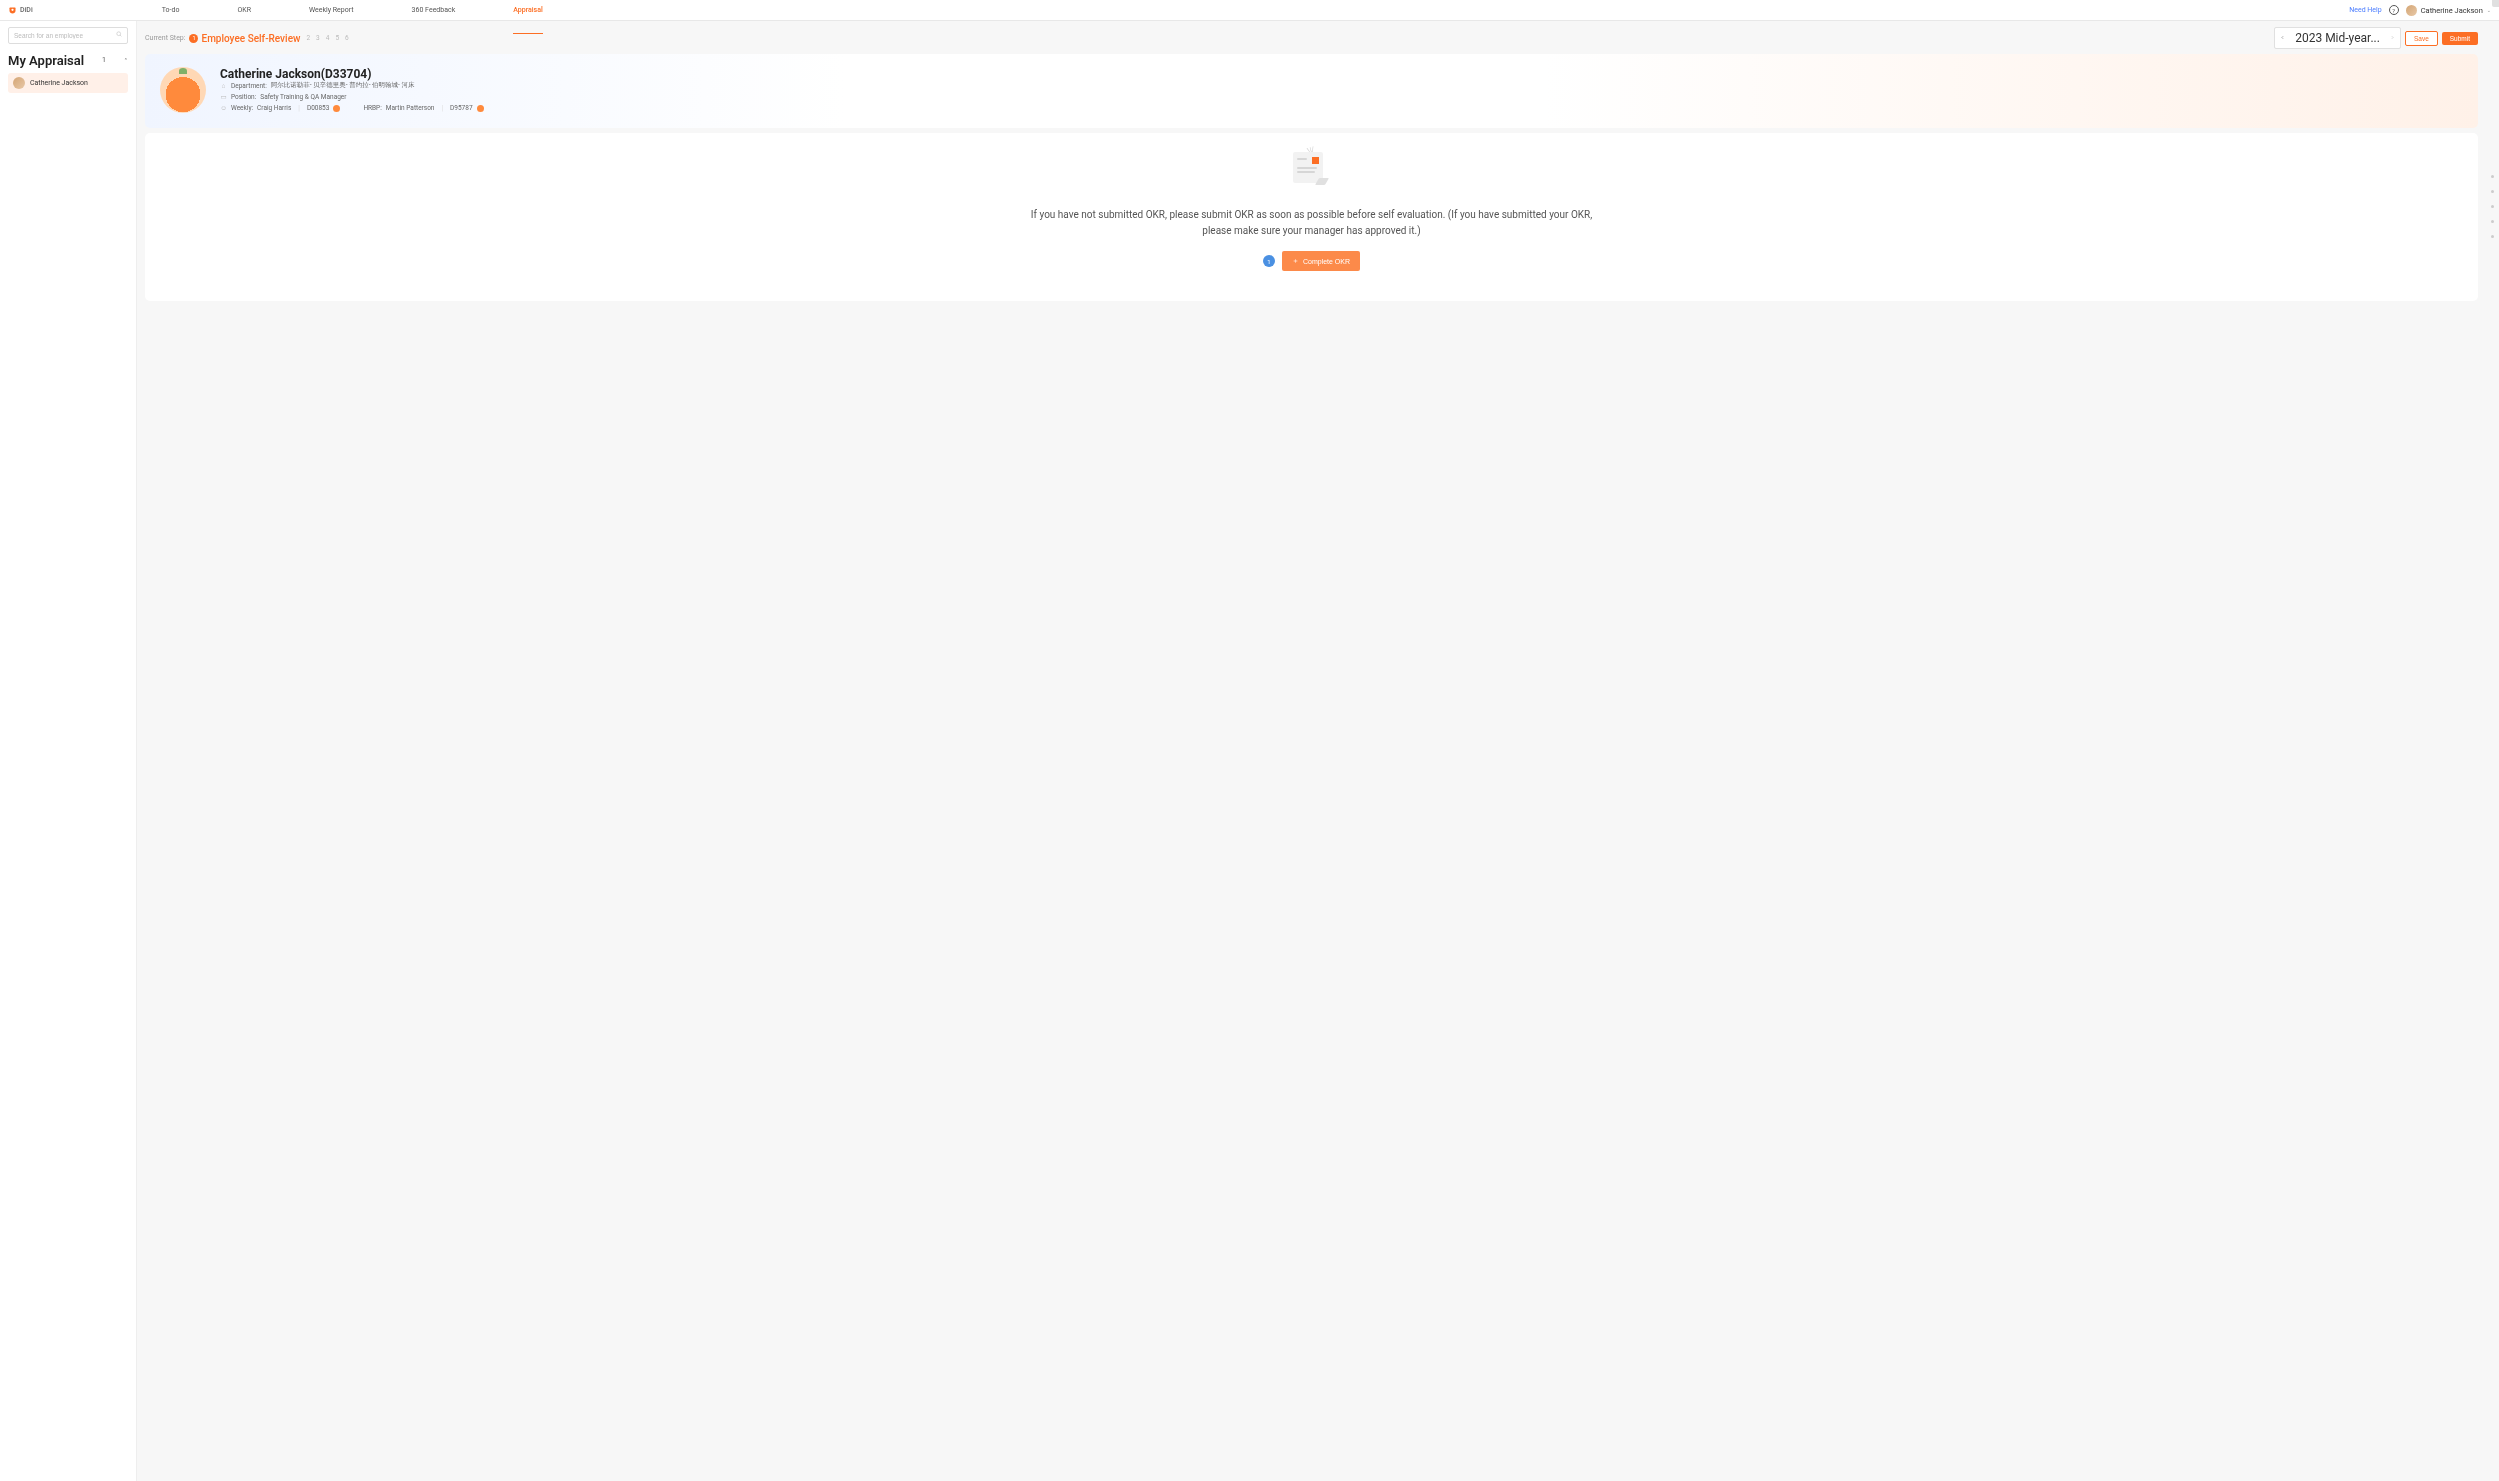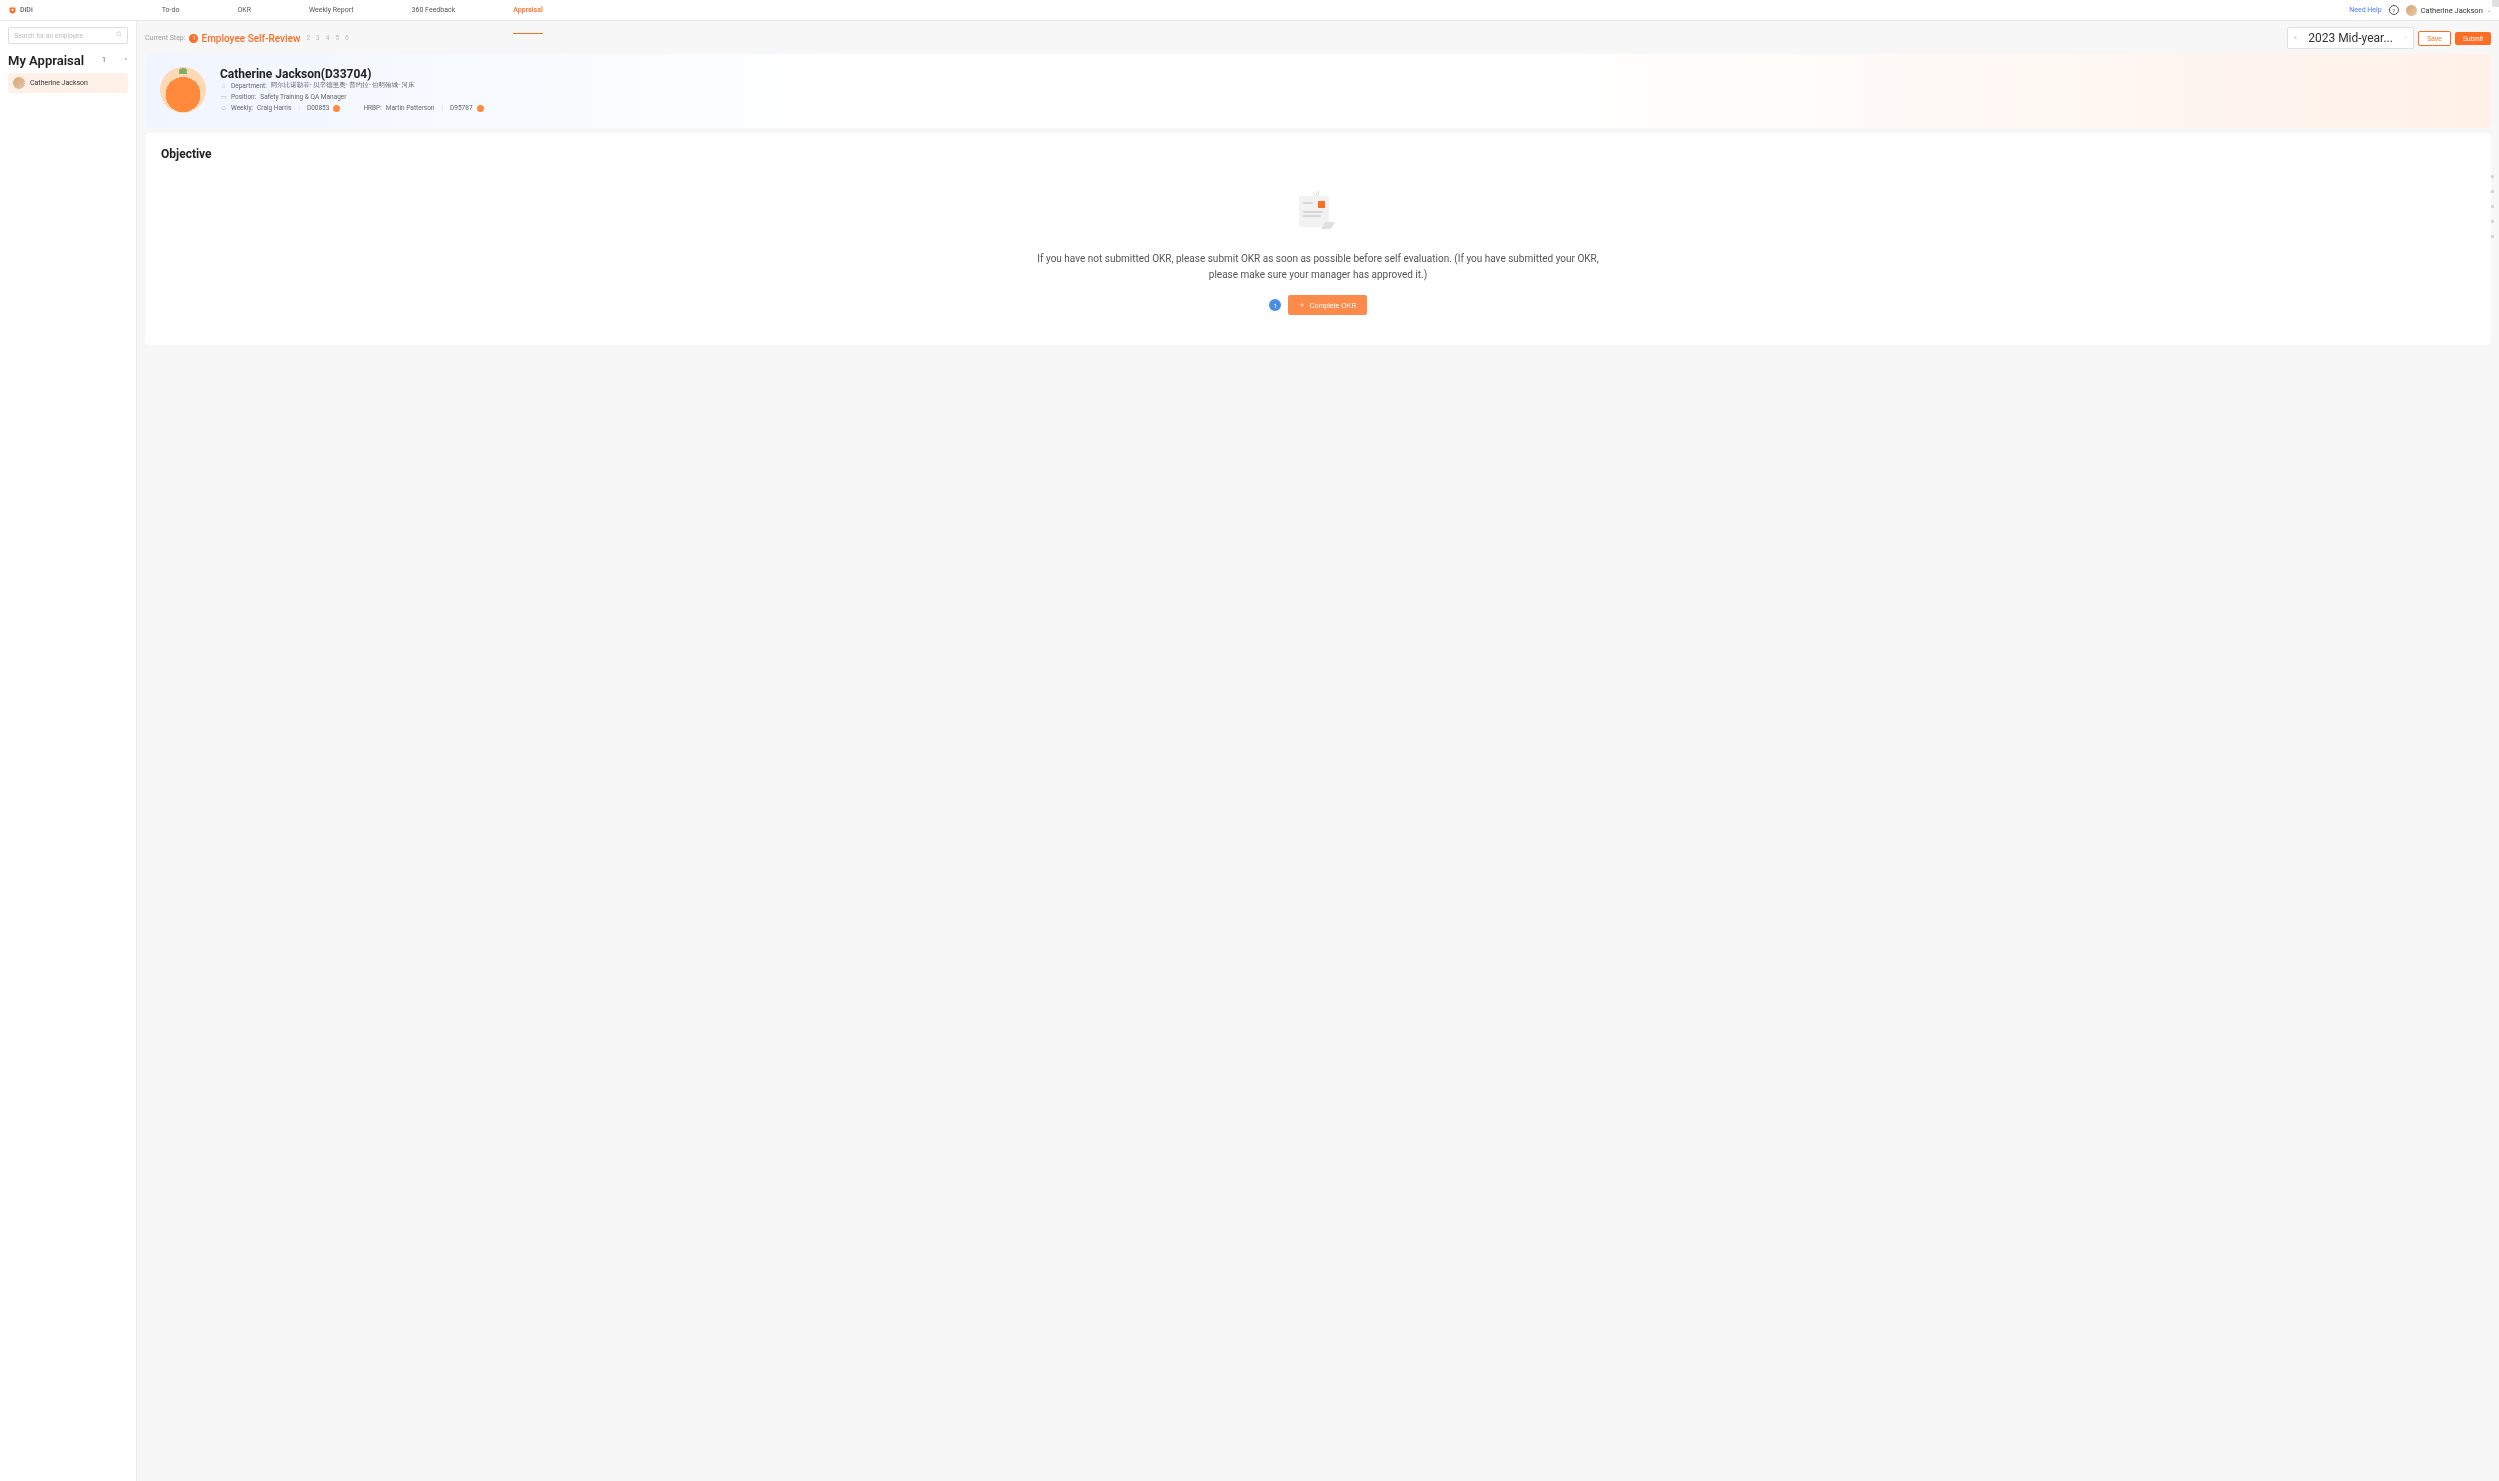--- a/index.html
+++ b/index.html
@@ -35,21 +35,21 @@
 .section-header { display: flex; align-items: center; justify-content: space-between; margin-bottom: 5px; cursor: pointer; }
 .section-title { font-weight: 600; font-size: 13px; color: #222; }
 .section-count { font-size: 7px; color: #555; }
 .section-chevron { font-size: 5px; color: #555; }
 .sidebar-item { display: flex; align-items: center; gap: 5px; padding: 4px 5px; border-radius: 3px; cursor: pointer; }
 .sidebar-item.active { background: #fff0e8; }
 .sidebar-item-avatar { width: 12px; height: 12px; border-radius: 50%; background: linear-gradient(135deg, #d4a574, #e8c9a8); flex-shrink: 0; }
 .sidebar-item-label { font-size: 7px; color: #333; }
 
 
-.main { flex: 1; padding: 6px 8px 10px 8px; background: #f7f7f7; }
+.main { flex: 1; padding: 6px 21px 10px 8px; background: #f7f7f7; }
 
 
 .top-bar { display: flex; align-items: center; margin-bottom: 5px; }
 .current-step-label { color: #999; font-size: 7px; margin-right: 4px; }
 .step-badge { width: 9px; height: 9px; background: #fc6e24; color: #fff; font-size: 5.5px; border-radius: 50%; display: inline-flex; align-items: center; justify-content: center; margin-right: 3px; }
 .step-name { color: #fc6e24; font-weight: 500; font-size: 10px; margin-right: 6px; }
 .step-num { color: #bbb; margin-right: 6px; font-size: 6.5px; cursor: pointer; }
 .top-bar-right { margin-left: auto; display: flex; align-items: center; gap: 4px; }
 .period-nav { display: flex; align-items: center; border: 0.5px solid #e0e0e0; border-radius: 2px; overflow: hidden; background: #fff; }
 .period-arrow { padding: 3px 5px; cursor: pointer; color: #999; font-size: 6px; border: none; background: #fff; }
@@ -207,21 +207,20 @@
           <span class="info-label">HRBP:</span>
           <span class="info-val">Martin Patterson</span>
           <span class="info-divider">|</span>
           <span class="info-val">D95787</span>
           <span class="chat-icon"></span>
         </div>
       </div>
     </div>
 
     <div class="objective-card">
-      <div class="objective-title">Objective</div>
       <div class="empty-block">
         <div class="empty-illustration">
           <span class="doc-burst">\|/</span>
           <div class="doc-shape">
             <div class="doc-line1"></div>
               <div class="doc-line2"></div>
               <div class="doc-line3"></div>
           </div>
           <div class="doc-fold"></div>
         </div>

